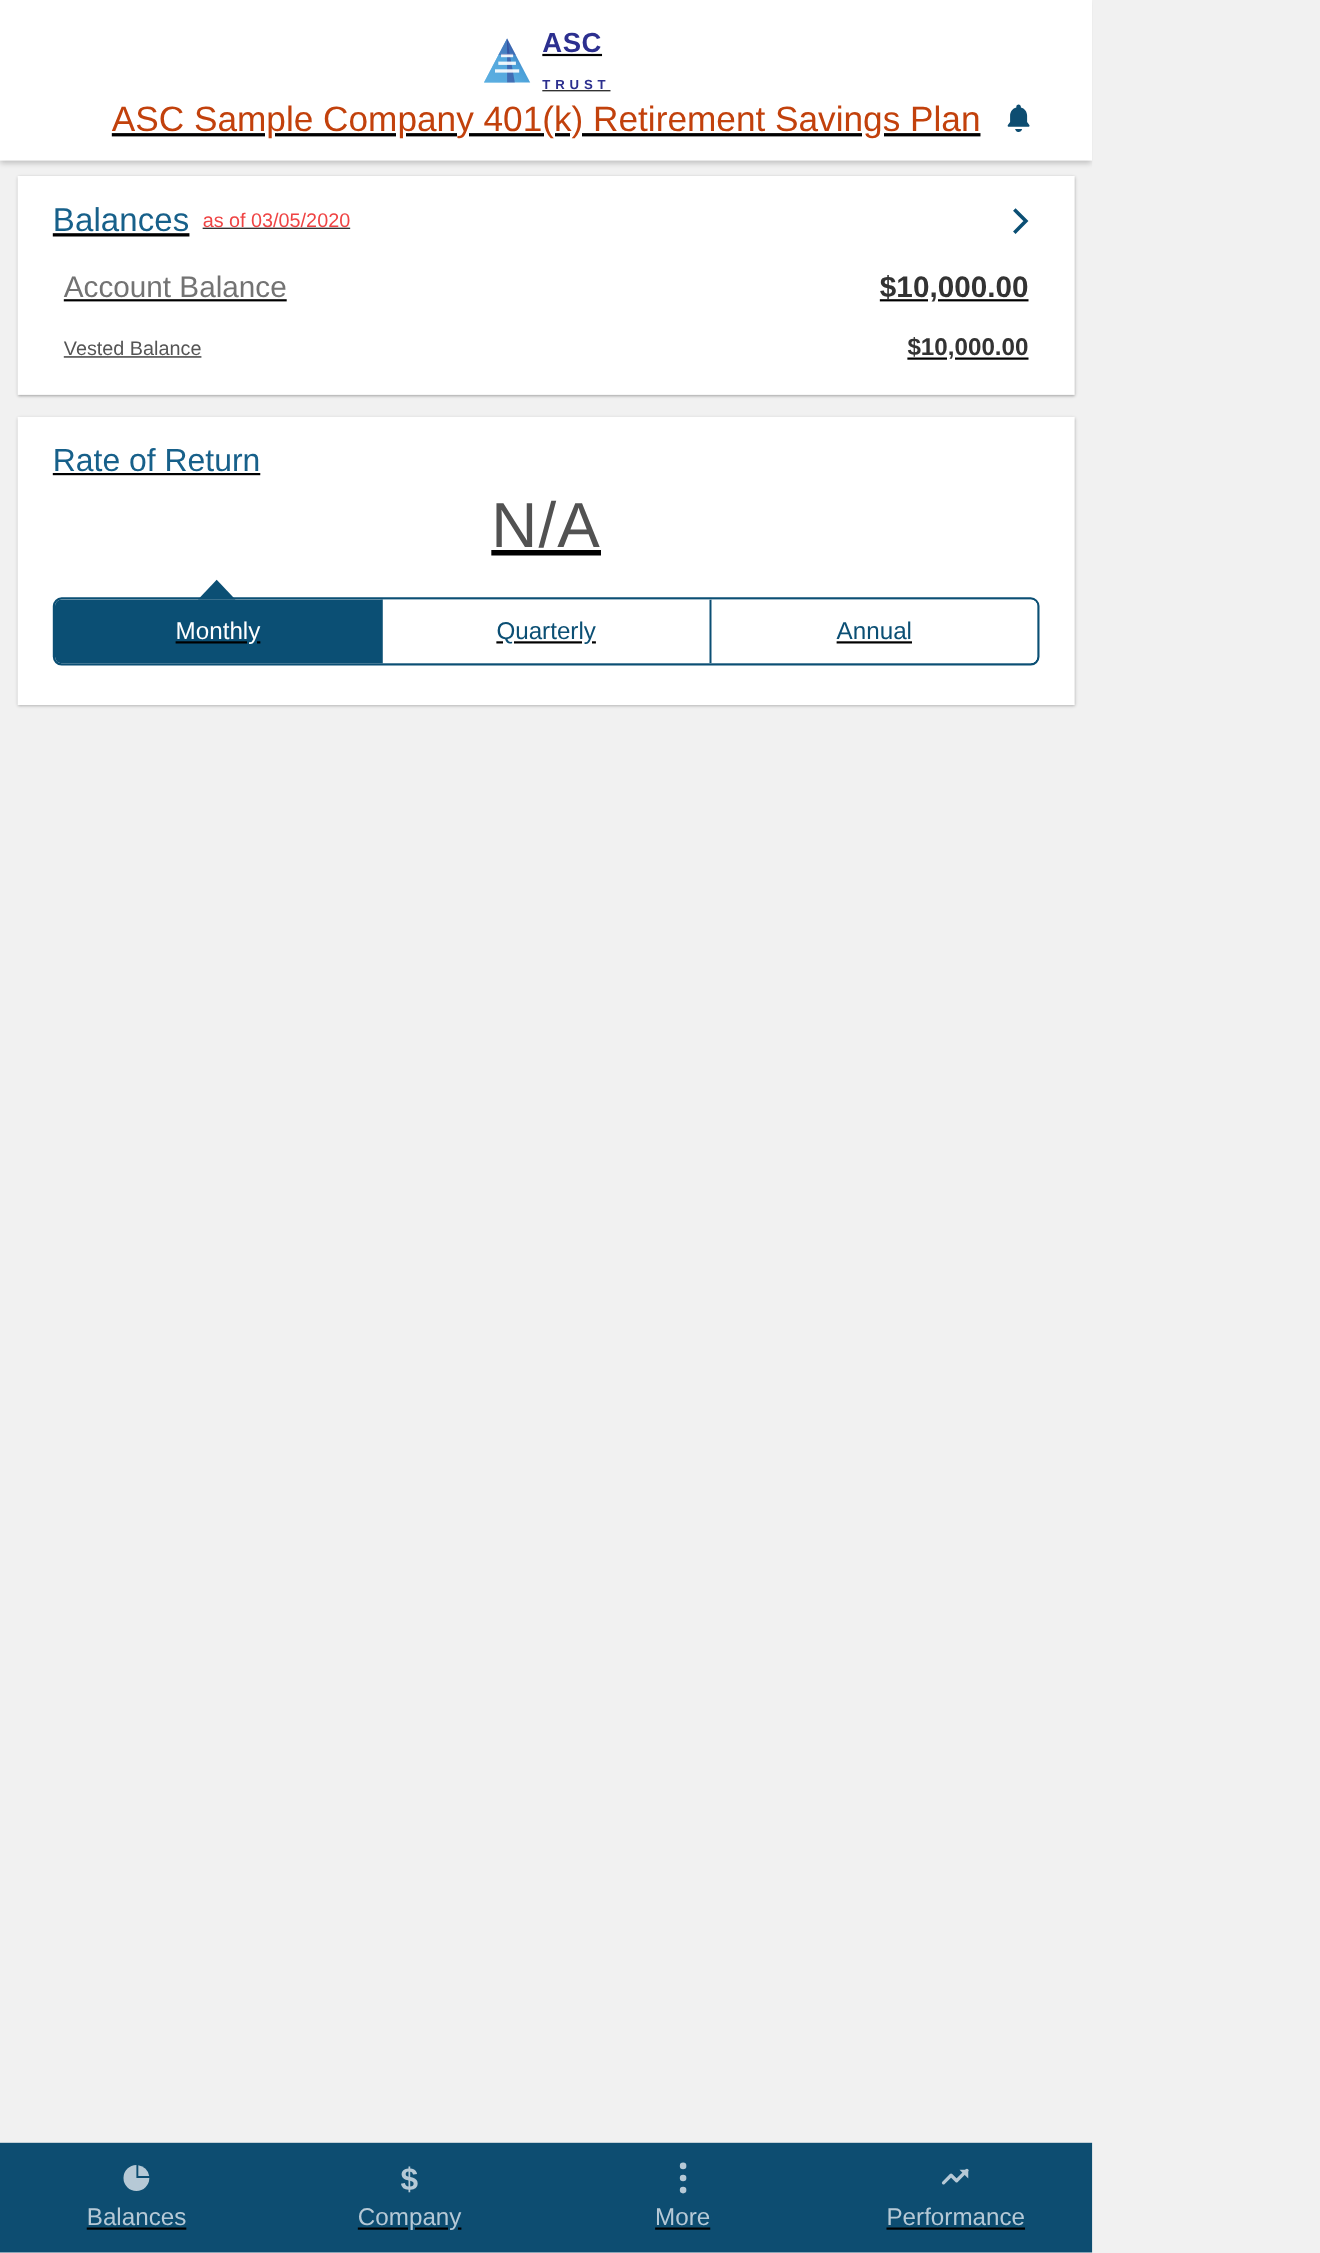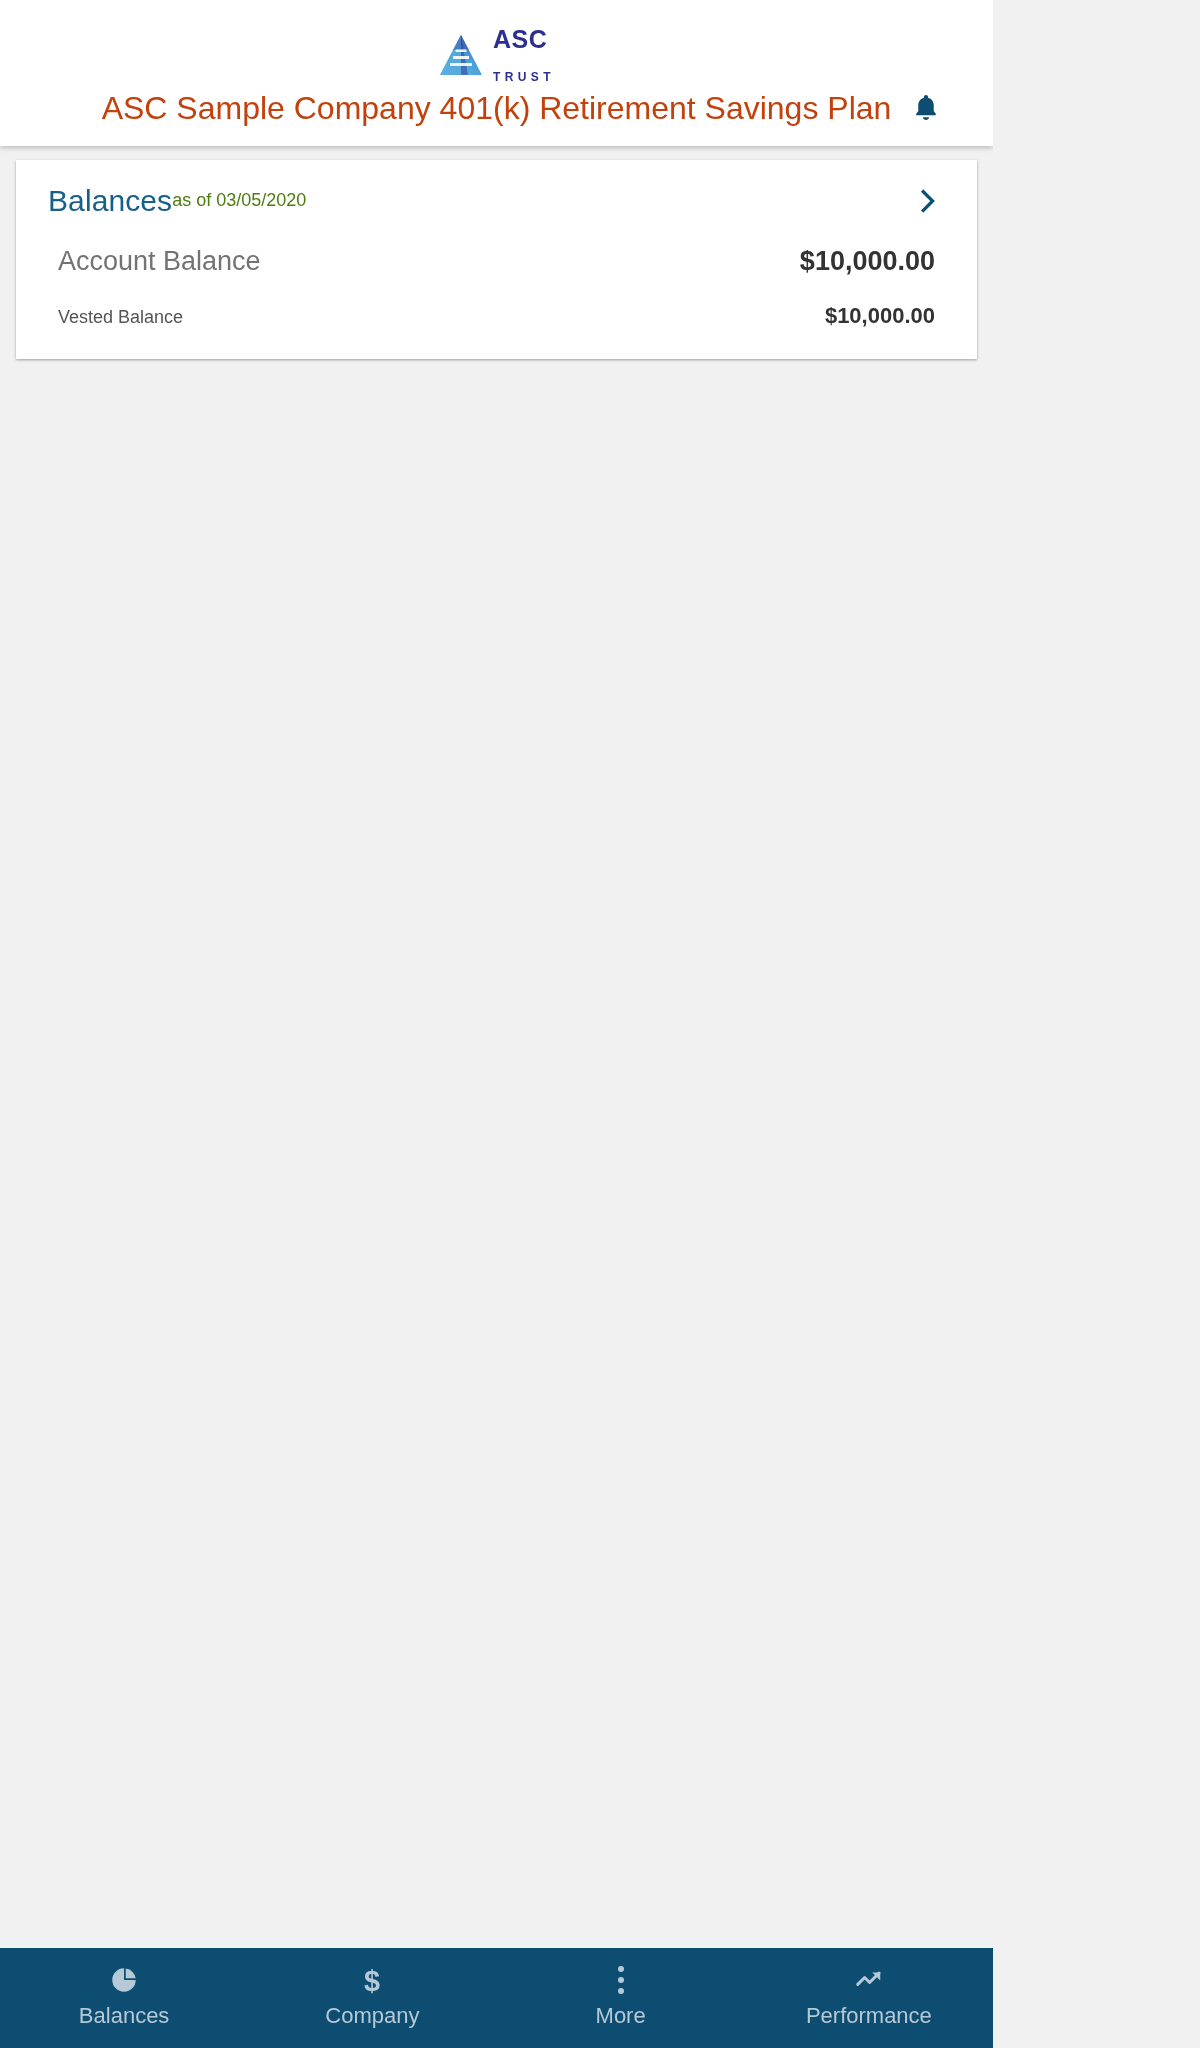--- a/index.html
+++ b/index.html
@@ -8,20 +8,21 @@
     background:#f1f1f1;
     font-family:"Liberation Sans", sans-serif;
     -webkit-font-smoothing:antialiased;
   }
   .screen {
     position:relative;
     width:993px; height:2048px;
     background:#f1f1f1;
     display:flex; flex-direction:column;
     overflow:hidden;
+    text-decoration:underline;
   }
 
   
   .header {
     background:#ffffff;
     padding-top:26px;
     padding-bottom:14px;
     box-shadow:0 2px 5px rgba(0,0,0,0.22);
     z-index:5;
     flex:0 0 auto;
@@ -70,22 +71,22 @@
   .bal-head {
     display:flex; align-items:center;
     position:relative;
     margin-bottom:28px;
   }
   .bal-title {
     font-size:30px; color:#17608a; font-weight:400;
     letter-spacing:0.1px;
   }
   .bal-asof {
-    font-size:18px; color:#4d7c0f; font-weight:400;
-    padding-bottom:2px;
+    font-size:18px; color:#ef4444; font-weight:400;
+    margin-left:12px; padding-bottom:2px;
   }
   .chevron-btn {
     position:absolute; right:-4px; top:50%;
     transform:translateY(-50%);
     width:44px; height:44px;
     display:flex; align-items:center; justify-content:center;
   }
   .bal-row {
     display:flex; align-items:baseline; justify-content:space-between;
     padding:0 10px;
@@ -223,20 +224,41 @@
         <span class="bal-label-lg">Account Balance</span>
         <span class="bal-value-lg">$10,000.00</span>
       </div>
 
       <div class="bal-row">
         <span class="bal-label-sm">Vested Balance</span>
         <span class="bal-value-sm">$10,000.00</span>
       </div>
     </div>
 
+    <div class="card card-ror">
+      <div class="ror-title">Rate of Return</div>
+      <div class="ror-value">N/A</div>
+
+      <div class="seg-wrap">
+        <div class="seg-pointer">
+          <div class="tri"></div>
+        </div>
+        <div class="seg">
+          <div class="seg-item active">
+            <span>Monthly</span>
+          </div>
+          <div class="seg-item">
+            <span>Quarterly</span>
+          </div>
+          <div class="seg-item">
+            <span>Annual</span>
+          </div>
+        </div>
+      </div>
+    </div>
 
   </div>
 
   <div class="bottom-nav">
 
 
     <div class="nav-item">
       <span class="nav-icon">
         <svg width="30" height="30" viewBox="0 0 24 24">
           <path fill="currentColor" d="M12 12 V2.6 A9.4 9.4 0 0 0 12 21.4 A9.4 9.4 0 0 0 21.4 12 Z"></path>

